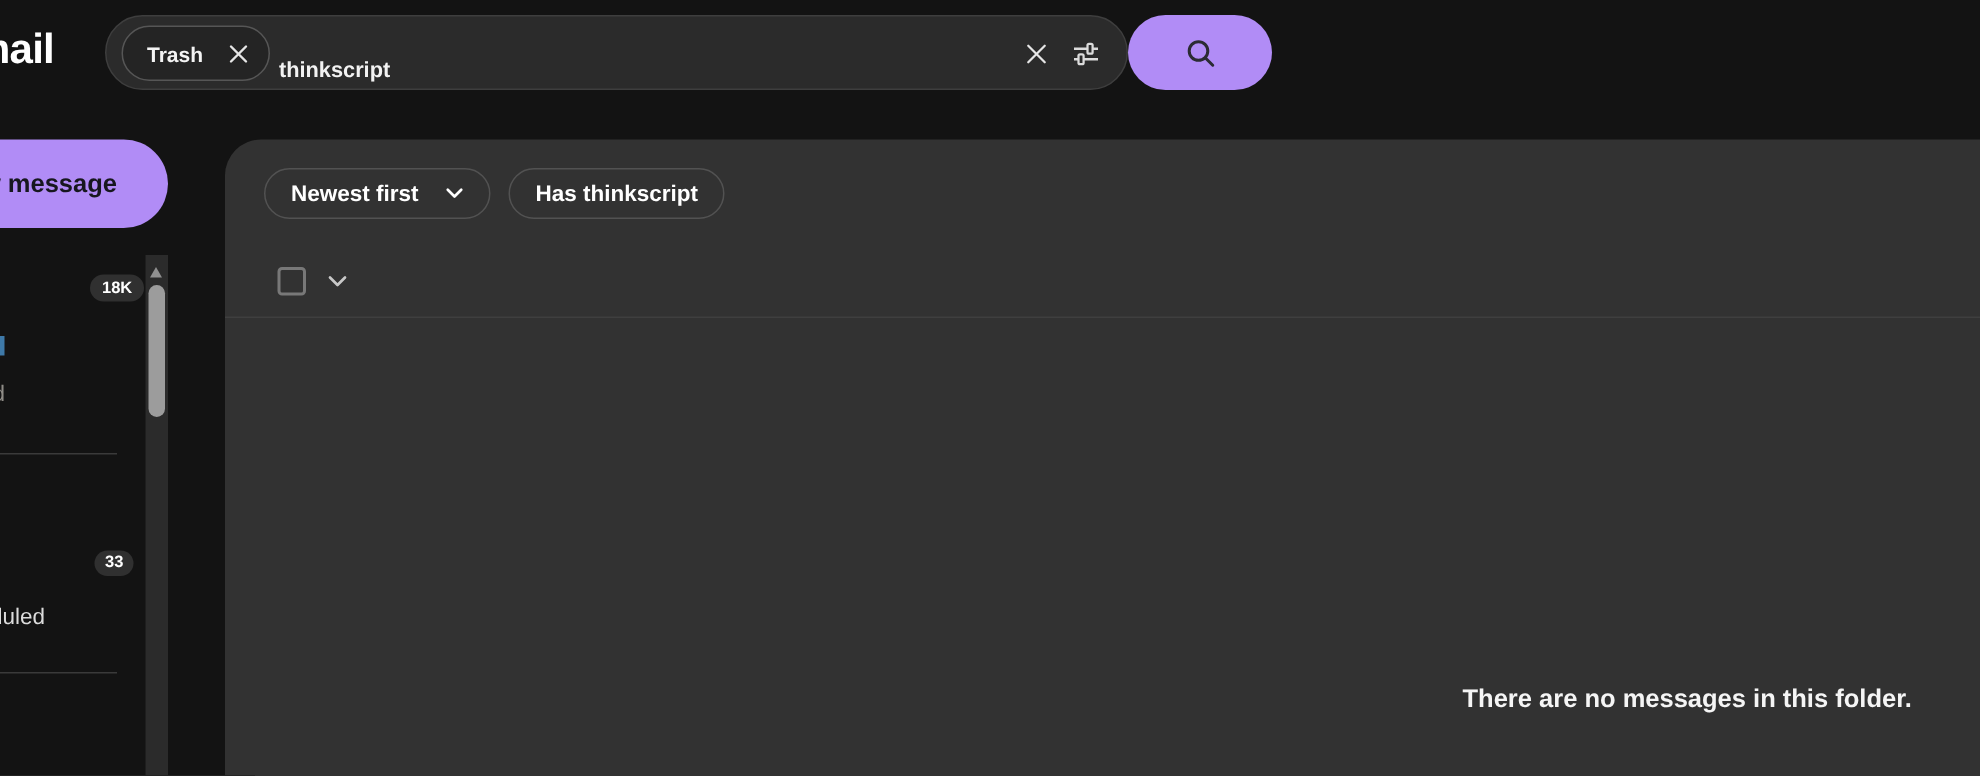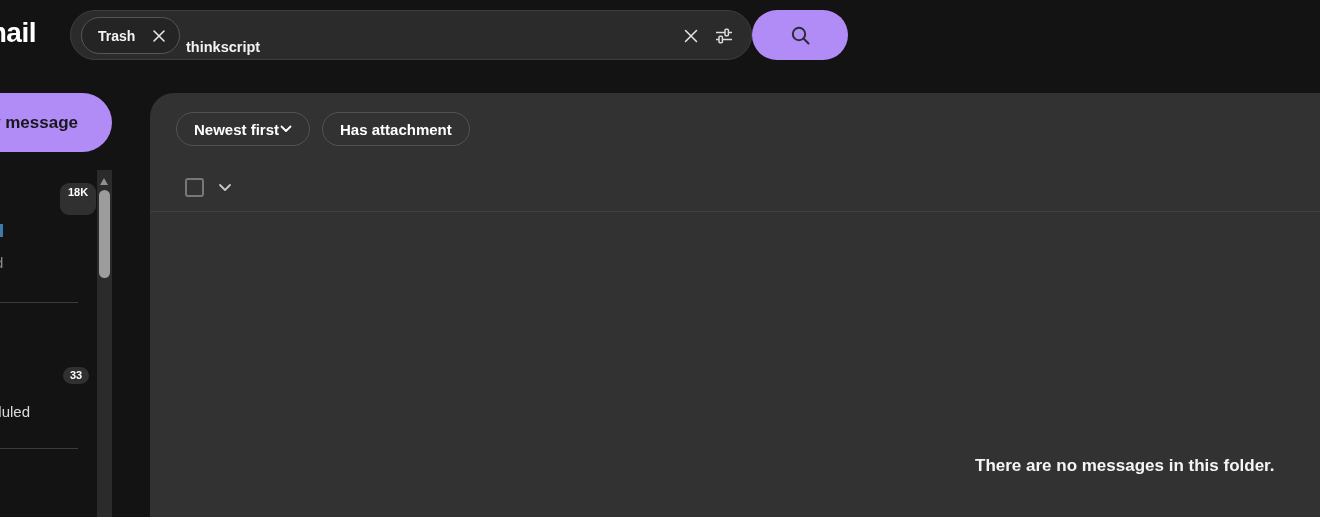--- a/index.html
+++ b/index.html
@@ -55,21 +55,21 @@
   .new-message-btn {
     position: absolute; left: -96px; top: 93px; width: 208px; height: 59px;
     background: #b18cf6; border: none; border-radius: 29.5px; cursor: pointer;
     display: flex; align-items: center; justify-content: flex-end;
     padding-right: 34px; overflow: hidden;
   }
   .new-message-btn span {
     font-size: 17px; font-weight: bold; color: #17171f; white-space: nowrap;
   }
   .count-badge {
-    position: absolute; height: 32px; line-height: 18px; padding: 0 8px;
+    position: absolute; height: 18px; line-height: 18px; padding: 0 8px;
     background: #303030; border-radius: 9px;
     font-size: 11px; font-weight: bold; color: #ffffff;
   }
   .badge-18k { left: 60px; top: 183px; }
   .badge-33  { left: 63px; top: 367px; height: 17px; line-height: 17px; padding: 0 7px; }
   .frag-blue { position: absolute; left: 0; top: 224px; width: 3px; height: 13px; background: #3e79a8; }
   .frag-d {
     position: absolute; left: 0; top: 254px; width: 7px; height: 17px; overflow: hidden;
   }
   .frag-d span { font-size: 15px; color: #8e8b86; margin-left: -5px; display: inline-block; }
@@ -101,21 +101,21 @@
   
   .panel {
     position: absolute; left: 150px; top: 93px; width: 1170px; height: 424px;
     background: #323232; border-top-left-radius: 24px;
   }
   .filter-row {
     position: absolute; left: 26px; top: 19px;
     display: flex; gap: 12px; align-items: center;
   }
   .pill {
-    height: 34px; display: inline-flex; align-items: center; gap: 1px;
+    height: 34px; display: inline-flex; align-items: center; gap: 18px;
     padding: 0 17px; background: transparent;
     border: 1px solid #525252; border-radius: 17px; cursor: pointer;
     font-family: "Liberation Sans", sans-serif;
     font-size: 15px; font-weight: bold; color: #ffffff; white-space: nowrap;
   }
   .select-row {
     position: absolute; left: 35px; top: 85px;
     display: flex; align-items: center; gap: 14px;
   }
   .select-all-box {
@@ -203,21 +203,21 @@
     <div class="filter-row">
       <button class="pill">
         <span>Newest first</span>
         <span>
           <svg width="12" height="8" viewBox="0 0 12 8">
               <path d="M1.5 1.5 L6 6 L10.5 1.5" fill="none" stroke="#ffffff" stroke-width="1.8" stroke-linecap="round" stroke-linejoin="round"></path>
             </svg>
         </span>
       </button>
       <button class="pill">
-        <span>Has attachment</span>
+        <span>Has thinkscript</span>
       </button>
     </div>
 
     <div class="select-row">
       <div class="select-all-box"></div>
       <span>
         <svg width="14" height="9" viewBox="0 0 14 9">
             <path d="M2 2 L7 7 L12 2" fill="none" stroke="#c8c8c8" stroke-width="1.8" stroke-linecap="round" stroke-linejoin="round"></path>
           </svg>
       </span>

